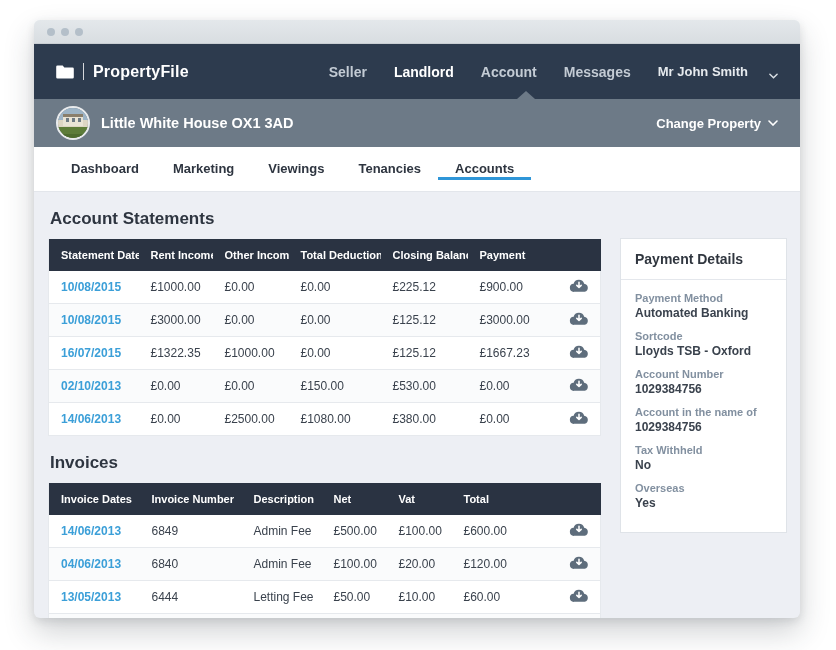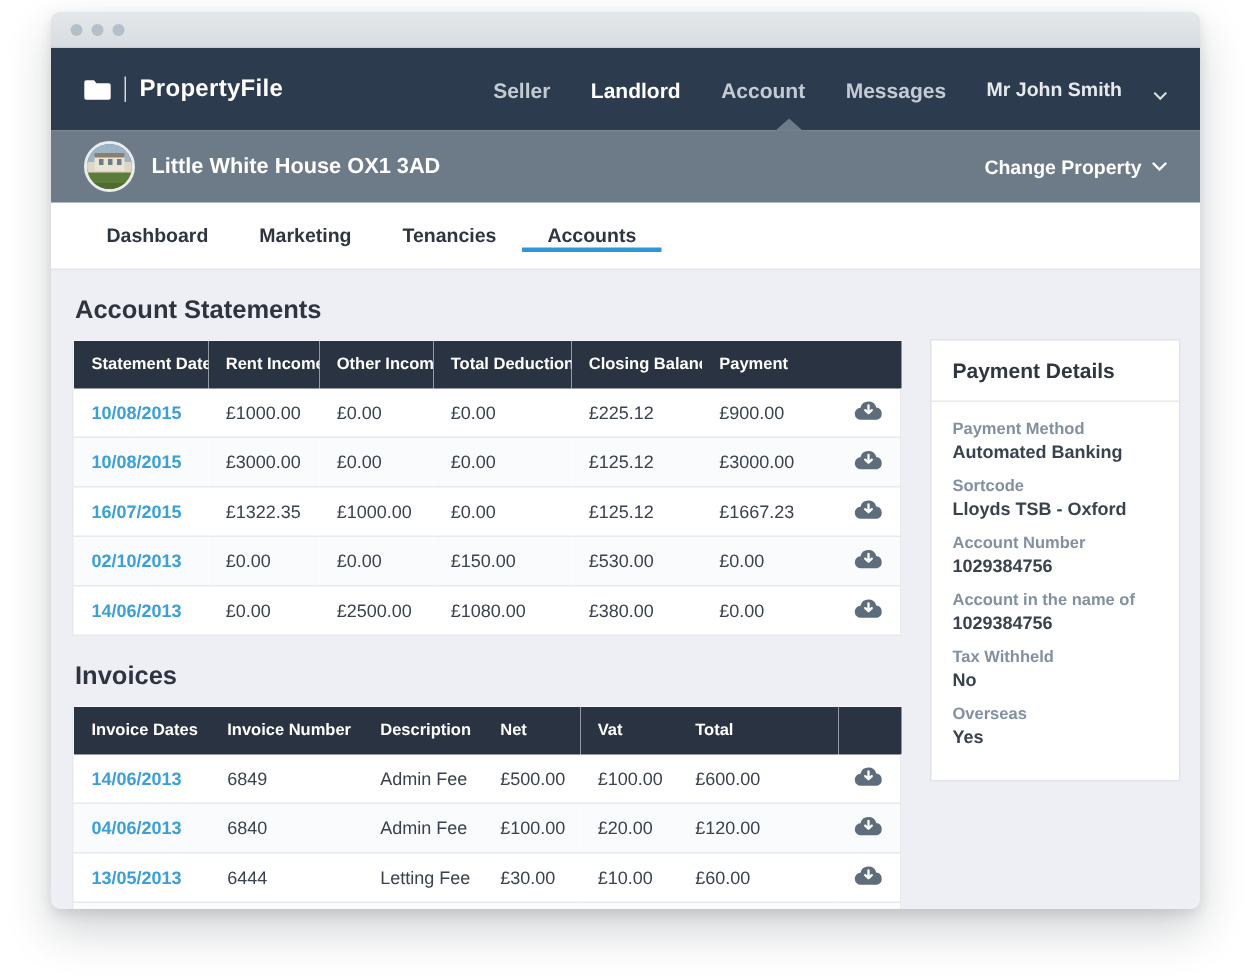--- a/index.html
+++ b/index.html
@@ -1,20 +1,20 @@
 <!DOCTYPE html>
 <html><head>
 <meta charset="utf-8">
 <style>
   * { margin: 0; padding: 0; box-sizing: border-box; }
   html, body { width: 836px; height: 650px; background: #ffffff; font-family: "Liberation Sans", "DejaVu Sans", sans-serif; }
   body { position: relative; overflow: hidden; }
 
   .window {
-    position: absolute; left: 34px; top: 8px; width: 766px; height: 598px;
+    position: absolute; left: 34px; top: 20px; width: 766px; height: 598px;
     border-radius: 6px; overflow: hidden; background: #edeff4;
     box-shadow: 0 14px 30px rgba(40,50,60,0.22), 0 3px 8px rgba(40,50,60,0.12);
   }
 
   
   .titlebar {
     height: 24px; background: linear-gradient(#e4e8eb, #d8dde1);
     display: flex; align-items: center; padding-left: 13px; gap: 6px;
     border-bottom: 1px solid #c9ced3;
   }
@@ -167,20 +167,21 @@
         <svg width="10" height="6" viewBox="0 0 10 6">
             <path d="M1 1 l4 4 4-4" stroke="#ffffff" stroke-width="1.6" fill="none" stroke-linecap="round"></path>
           </svg>
       </span>
     </span>
   </div>
 
   <div class="tabbar">
       <div class="tab">Dashboard</div>
       <div class="tab">Marketing</div>
+      <div class="tab">Viewings</div>
       <div class="tab">Tenancies</div>
       <div class="tab active">Accounts</div>
     </div>
 
   <div class="content">
     <div class="main-col">
       <div class="section-heading">Account Statements</div>
       <table class="tbl-statements">
           <thead>
             <tr>
@@ -292,21 +293,21 @@
               <td>£120.00</td>
               <td class="dl"><span class="cloud"><svg width="20" height="15" viewBox="0 0 22 16">
                     <path d="M17.3 15 H5.6 A4.4 4.4 0 0 1 5.1 6.2 A6 6 0 0 1 16.7 6 A4.6 4.6 0 0 1 17.3 15 Z" fill="#5e6d7c"></path>
                     <path d="M11 4.4 v5.4 M8.6 7.9 l2.4 2.3 2.4-2.3" stroke="#ffffff" stroke-width="1.7" fill="none" stroke-linecap="round" stroke-linejoin="round"></path>
                   </svg></span></td>
             </tr>
             <tr>
               <td><a class="datelink">13/05/2013</a></td>
               <td>6444</td>
               <td>Letting Fee</td>
-              <td>£30.00</td>
+              <td>£50.00</td>
               <td>£10.00</td>
               <td>£60.00</td>
               <td class="dl"><span class="cloud"><svg width="20" height="15" viewBox="0 0 22 16">
                     <path d="M17.3 15 H5.6 A4.4 4.4 0 0 1 5.1 6.2 A6 6 0 0 1 16.7 6 A4.6 4.6 0 0 1 17.3 15 Z" fill="#5e6d7c"></path>
                     <path d="M11 4.4 v5.4 M8.6 7.9 l2.4 2.3 2.4-2.3" stroke="#ffffff" stroke-width="1.7" fill="none" stroke-linecap="round" stroke-linejoin="round"></path>
                   </svg></span></td>
             </tr>
             <tr>
               <td></td>
               <td>6443</td>

